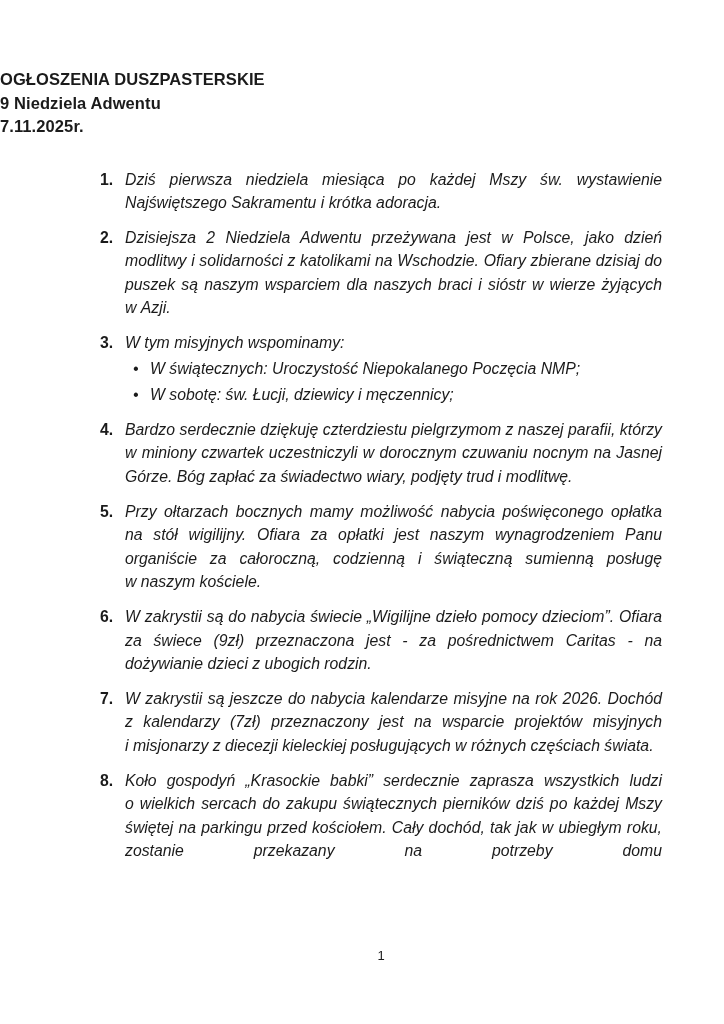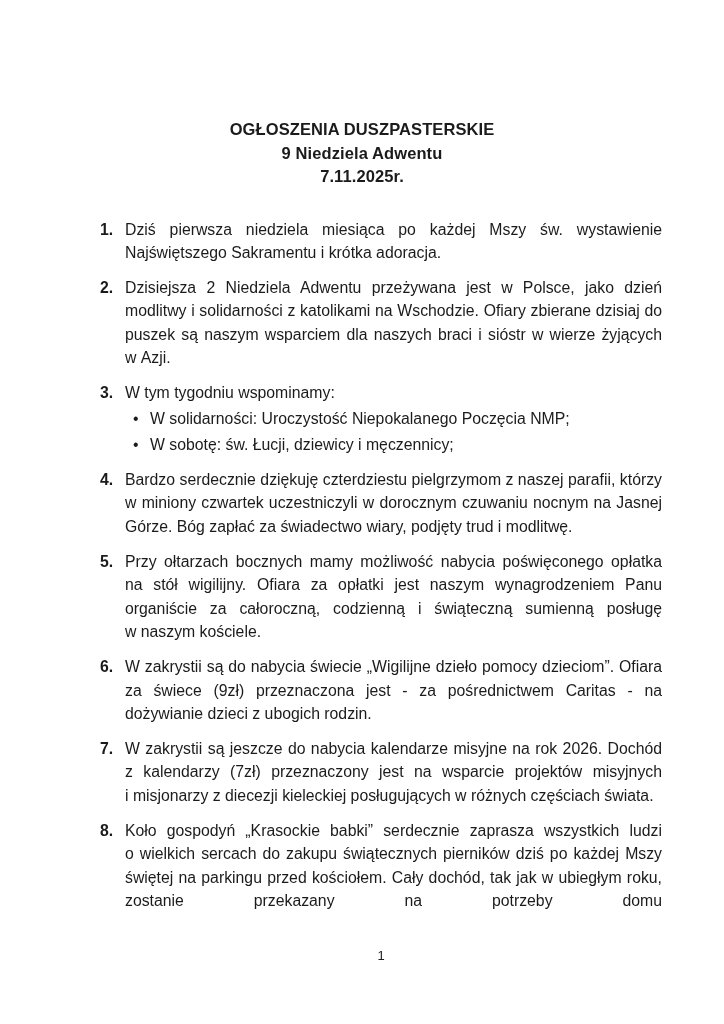--- a/index.html
+++ b/index.html
@@ -10,22 +10,21 @@
     color: #1b1b1b;
     overflow: hidden;
   }
   .page {
     position: relative;
     width: 724px;
     height: 1024px;
     background: #ffffff;
   }
   .doc-header {
-    padding-top: 118px;
-    text-align: center;
+    padding-top: 68px;
     font-weight: bold;
     font-size: 16.5px;
     line-height: 23.5px;
     letter-spacing: 0.1px;
   }
   .announcements {
     list-style: none;
     margin: 29px 62px 0 100px;
     font-size: 15.8px;
     line-height: 23.6px;
@@ -35,20 +34,21 @@
     margin-bottom: 11px;
   }
   .item:nth-child(8) { margin-top: 8px; }
   .num {
     flex: 0 0 25px;
     font-weight: bold;
   }
   .body {
     flex: 1;
     text-align: justify;
+    font-style: italic;
   }
   .item:last-child .body { text-align-last: justify; }
   .bullets {
     list-style: none;
     margin-left: 8px;
     text-align: left;
     text-align-last: auto;
   }
   .bullet-line {
     display: flex;
@@ -80,24 +80,24 @@
       <li class="item">
         <span class="num">1.</span>
         <div class="body"><span class="text">Dziś pierwsza niedziela miesiąca po każdej Mszy św. wystawienie Najświętszego Sakramentu i&nbsp;krótka adoracja.</span></div>
       </li>
       <li class="item">
         <span class="num">2.</span>
         <div class="body"><span class="text">Dzisiejsza 2 Niedziela Adwentu przeżywana jest w&nbsp;Polsce, jako dzień modlitwy i&nbsp;solidarności z&nbsp;katolikami na Wschodzie. Ofiary zbierane dzisiaj do puszek są naszym wsparciem dla naszych braci i&nbsp;sióstr w&nbsp;wierze żyjących w&nbsp;Azji.</span></div>
       </li>
       <li class="item">
         <span class="num">3.</span>
-        <div class="body"><span class="text">W tym tygodniu wspominamy:</span><ul class="bullets">
+        <div class="body"><span class="text">W tym misyjnych wspominamy:</span><ul class="bullets">
             <li class="bullet-line">
               <span class="bmark">•</span>
-              <span class="btext">W solidarności: Uroczystość Niepokalanego Poczęcia NMP;</span>
+              <span class="btext">W świątecznych: Uroczystość Niepokalanego Poczęcia NMP;</span>
             </li>
             <li class="bullet-line">
               <span class="bmark">•</span>
               <span class="btext">W sobotę: św. Łucji, dziewicy i&nbsp;męczennicy;</span>
             </li>
           </ul></div>
       </li>
       <li class="item">
         <span class="num">4.</span>
         <div class="body"><span class="text">Bardzo serdecznie dziękuję czterdziestu pielgrzymom z&nbsp;naszej parafii, którzy w&nbsp;miniony czwartek uczestniczyli w&nbsp;dorocznym czuwaniu nocnym na Jasnej Górze. Bóg zapłać za świadectwo wiary, podjęty trud i&nbsp;modlitwę.</span></div>

